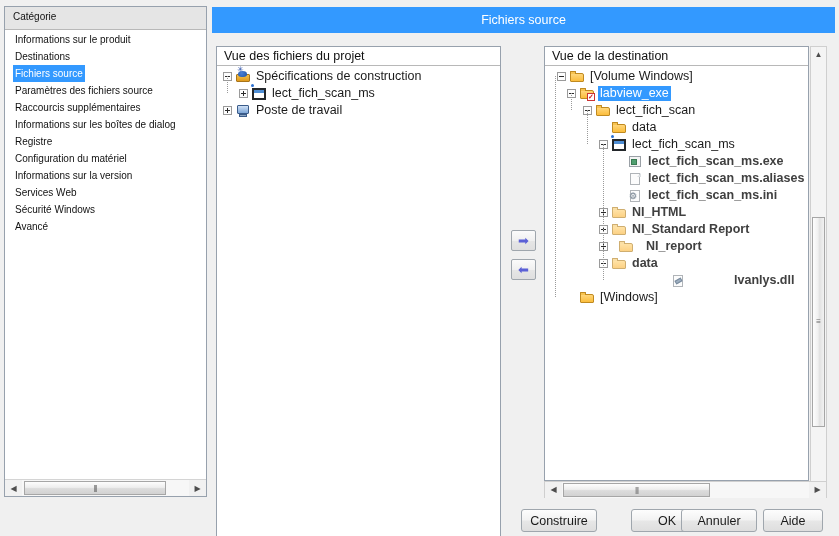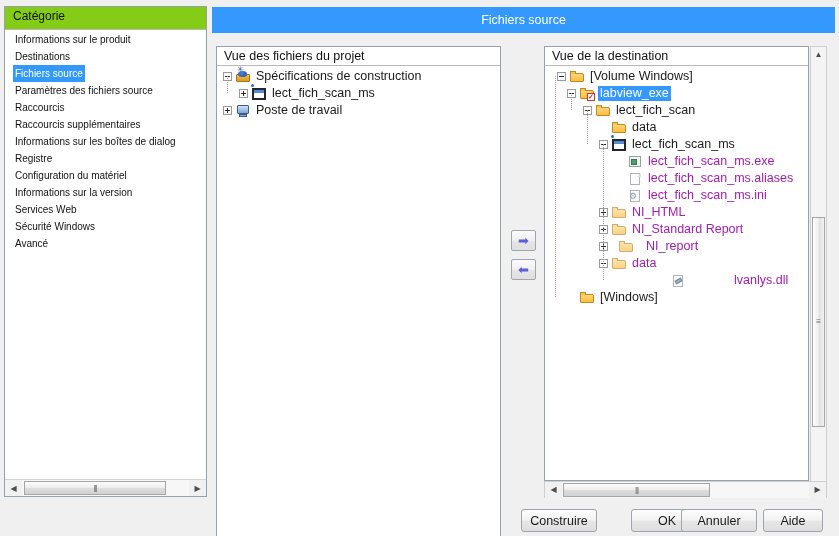--- a/index.html
+++ b/index.html
@@ -21,23 +21,23 @@
     left: 4px; top: 6px;
     width: 203px; height: 491px;
     background: #ffffff;
     border: 1px solid #97a1ad;
     box-sizing: border-box;
   }
   .cat-header {
     height: 23px;
     line-height: 19px;
     padding-left: 8px;
-    font-size: 12px;
+    font-size: 10px;
     color: #111;
-    background: #84cc16;
+    background: #e5e5e5;
     border-bottom: 1px solid #b8b8b8;
     box-sizing: border-box;
   }
   .cat-list {
     padding-top: 1px;
   }
   .cat-item {
     height: 17px;
     line-height: 17px;
     font-size: 10px;
@@ -117,21 +117,21 @@
 
   .trow {
     height: 17px;
     display: flex;
     align-items: center;
     font-size: 12.5px;
     color: #1a1a1a;
     white-space: nowrap;
     position: relative;
   }
-  .trow.dim { color: #a21caf; }
+  .trow.dim { color: #404040; font-weight: bold; }
   .trow .txt { padding: 0 2px; line-height: 15px; }
   .trow.sel .txt { background: #3399ff; color: #ffffff; }
 
   .toggle {
     width: 9px; height: 9px;
     border: 1px solid #9a9a9a;
     background: #fdfdfd;
     box-sizing: border-box;
     position: relative;
     flex: 0 0 auto;
@@ -335,21 +335,20 @@
 
 <div id="root">
 
   <div class="cat-panel">
     <div class="cat-header">Catégorie</div>
     <div class="cat-list" id="cat-list">
         <div class="cat-item"><span class="lbl">Informations sur le produit</span></div>
         <div class="cat-item"><span class="lbl">Destinations</span></div>
         <div class="cat-item selected"><span class="lbl">Fichiers source</span></div>
         <div class="cat-item"><span class="lbl">Paramètres des fichiers source</span></div>
-        <div class="cat-item"><span class="lbl">Raccourcis</span></div>
         <div class="cat-item"><span class="lbl">Raccourcis supplémentaires</span></div>
         <div class="cat-item"><span class="lbl">Informations sur les boîtes de dialog</span></div>
         <div class="cat-item"><span class="lbl">Registre</span></div>
         <div class="cat-item"><span class="lbl">Configuration du matériel</span></div>
         <div class="cat-item"><span class="lbl">Informations sur la version</span></div>
         <div class="cat-item"><span class="lbl">Services Web</span></div>
         <div class="cat-item"><span class="lbl">Sécurité Windows</span></div>
         <div class="cat-item"><span class="lbl">Avancé</span></div>
       </div>
     <div class="hscroll">

